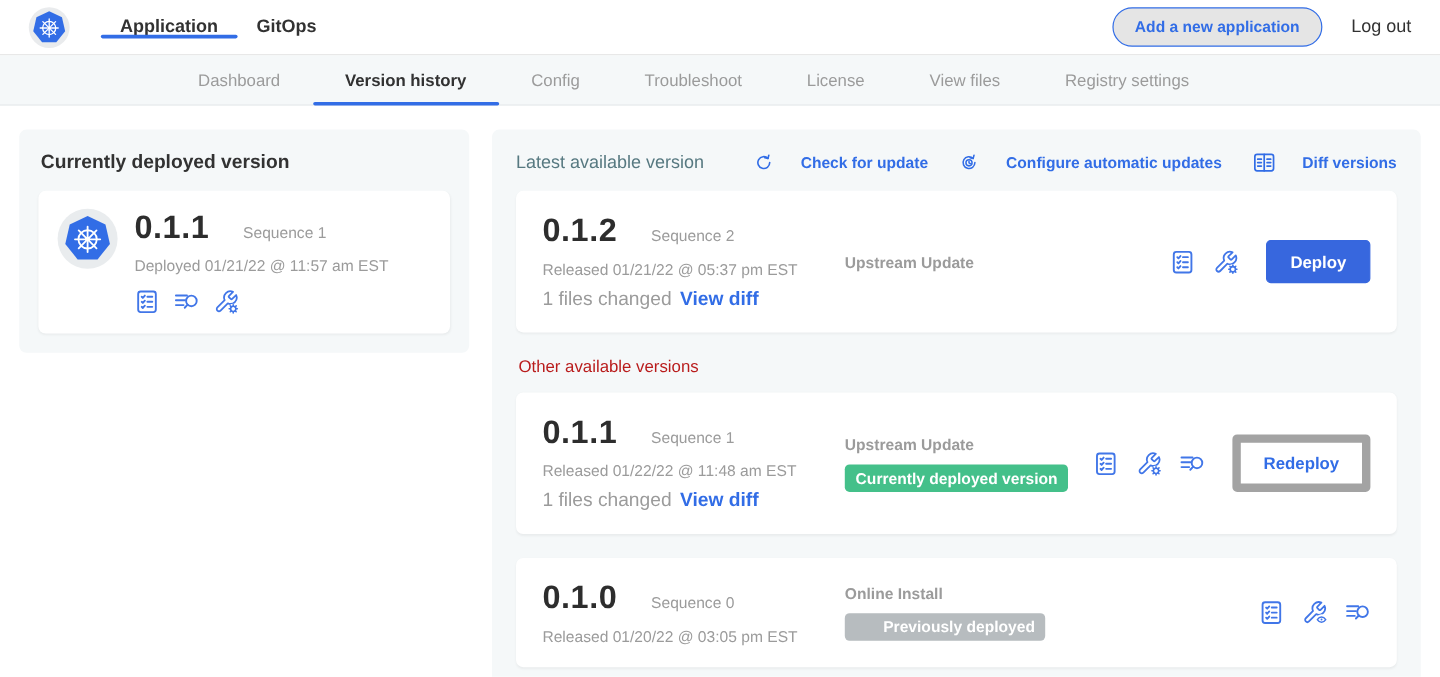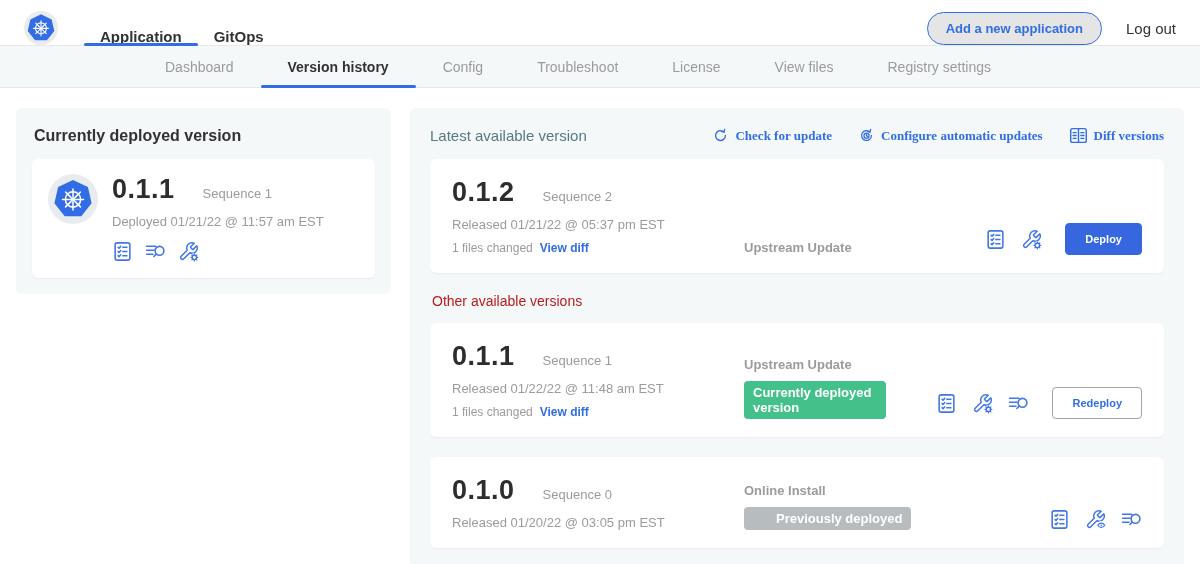--- a/index.html
+++ b/index.html
@@ -1,20 +1,20 @@
 <!DOCTYPE html>
 <html><head>
 <meta charset="utf-8">
 <style>
   * { margin:0; padding:0; box-sizing:border-box; }
   html,body { width:1200px; height:564px; background:#fff; overflow:hidden;
     font-family:"Liberation Sans","DejaVu Sans",sans-serif; color:#323232; }
 
   
-  .header { height:46px; display:flex; align-items:flex-end; padding:0 24px; background:#fff;
+  .header { height:46px; display:flex; align-items:center; padding:0 24px; background:#fff;
     border-bottom:1px solid #e8e8e8; position:relative; }
   .logo-wrap { display:flex; align-items:center; margin-right:26px; }
   .logo-circle { width:34px; height:34px; border-radius:50%; background:#e9ebed;
     display:flex; align-items:center; justify-content:center; }
   .top-tabs { display:flex; }
   .top-tab { display:flex; align-items:center; padding:0 16px; font-size:15px; font-weight:700;
     color:#323232; position:relative; cursor:pointer; }
   .top-tab.inactive { font-weight:700; color:#323232; }
   .tab-underline { position:absolute; left:0; right:0; bottom:-1px; height:3px; border-radius:2px; }
   .hdr-spacer { flex:1; }
@@ -45,39 +45,39 @@
   .seq { font-size:13px; font-weight:500; color:#9b9b9b;margin-left:17px; }
   .meta-line { font-size:13px; color:#9b9b9b; margin-top:9px; }
   .icon-row { display:flex; align-items:center; gap:12px; margin-top:12px; color:#4176e8; }
   .ic { width:21px; height:21px; display:block; }
   .ic-sm { width:17px; height:17px; display:block; }
 
   .right-panel { flex:1; padding:16px 20px 20px; }
   .rp-head { display:flex; align-items:center; justify-content:space-between; margin-top:2px; }
   .rp-title { font-size:15px; font-weight:500; color:#577981; }
   .rp-actions { display:flex; align-items:center; gap:26px; }
-  .rp-link { display:flex; align-items:center; gap:6px; color:#326de6; font-size:13px;
-    font-weight:700; cursor:pointer;font-family:Liberation Serif, serif; }
+  .rp-link { display:flex; align-items:center; gap:22px; color:#326de6; font-size:13px;
+    font-weight:700; cursor:pointer; }
 
   .vcard { background:#fff; border-radius:6px; margin-top:14px; padding:18px 22px;
-    display:flex; align-items:flex-end; box-shadow:0 1px 2px rgba(0,0,0,.05);gap:40px; }
+    display:flex; align-items:center; box-shadow:0 1px 2px rgba(0,0,0,.05); }
   .v-info { width:252px; flex-shrink:0; }
-  .files-row { display:flex; align-items:center; gap:7px; margin-top:9px; font-size:12px; color:#9b9b9b; }
+  .files-row { display:flex; align-items:center; gap:7px; margin-top:9px; font-size:16px; color:#9b9b9b; }
   .view-diff { color:#326de6; font-weight:700; cursor:pointer; }
   .v-mid { flex:1; display:flex; flex-direction:column; gap:9px; padding-right:10px; }
   .source-label { font-size:13px; font-weight:700; color:#9b9b9b; }
   .badge { align-self:flex-start; color:#fff; font-size:13px; font-weight:700;
     padding:4px 9px; border-radius:4px; }
   .badge.green { background:#44c08a; }
   .badge.gray { background:#b7bcbf;padding-left:32px; }
   .v-actions { display:flex; align-items:center; gap:15px; color:#4176e8; }
-  .btn { font-family:inherit; font-size:11px; font-weight:700; padding:9px 19px;
+  .btn { font-family:inherit; font-size:14px; font-weight:700; padding:9px 19px;
     border-radius:4px; cursor:pointer; margin-left:8px; }
   .btn.primary { background:#3767de; border:1px solid #3767de; color:#fff; }
-  .btn.outline { background:#fff; border:1px solid #a3a3a3; color:#326de6; }
+  .btn.outline { background:#fff; border:7px solid #a3a3a3; color:#326de6; }
   .other-title { font-size:14px; font-weight:500; color:#b91c1c; margin:20px 2px 0; }
   .gap-lg { margin-top:20px; }
   .clickable-icon { cursor:pointer; }
 </style>
 </head>
 <body>
 
 <svg width="0" height="0" style="position:absolute">
   <defs>
     <symbol id="i-helm" viewBox="0 0 44 44">

